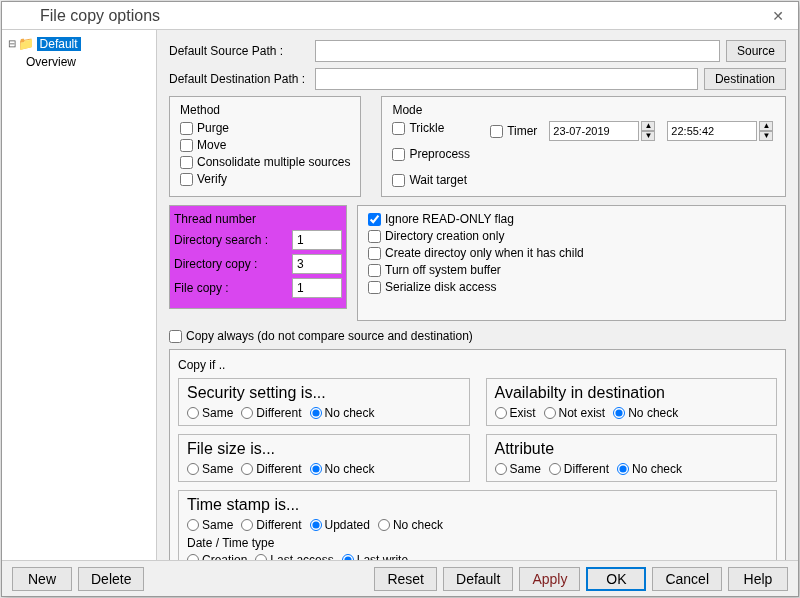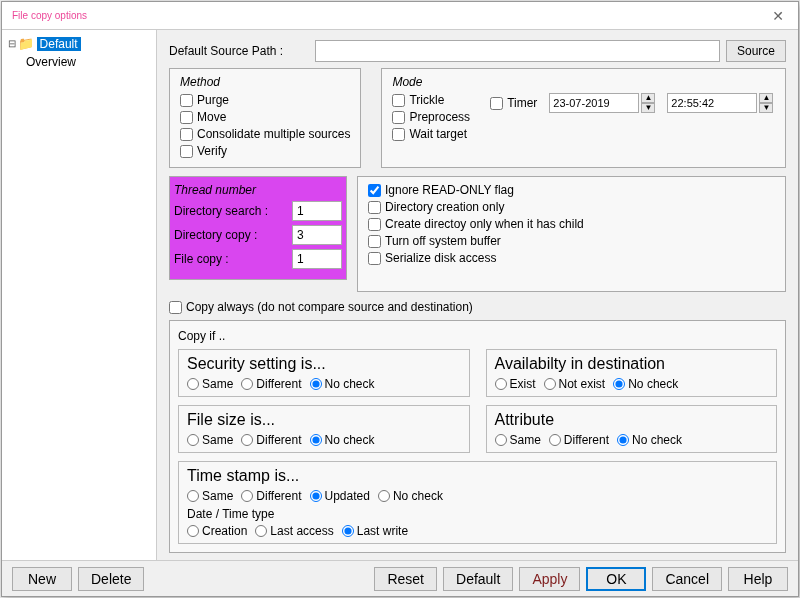--- a/index.html
+++ b/index.html
@@ -26,22 +26,23 @@
     .title-bar {
       background: #fff;
       border-bottom: 1px solid #ccc;
       padding: 6px 10px;
       display: flex;
       justify-content: space-between;
       align-items: center;
       height: 28px;
     }
     .title-bar-text {
-      font-size: 10px;
-      color: #ec4899;
+      font-size: 16px;
+      color: #404040;
+      margin-left: 28px;
     }
     .title-bar-close {
       cursor: pointer;
       font-size: 14px;
       color: #666;
       background: none;
       border: none;
       padding: 0 4px;
     }
     .content-area {
@@ -127,21 +128,20 @@
     .section-box {
       border: 1px solid #aaa;
       padding: 6px 10px;
       background: #f8f8f8;
     }
     .section-title {
       font-size: 12px;
       font-weight: normal;
       margin-bottom: 4px;
       color: #000;
-      font-style: italic;
     }
     .checkbox-row {
       display: flex;
       align-items: flex-end;
       margin-bottom: 3px;
       gap: 4px;
     }
     .checkbox-row input[type=checkbox] {
       width: 13px;
       height: 13px;
@@ -158,21 +158,21 @@
       flex: 1;
     }
     .mode-timer-row {
       display: flex;
       align-items: flex-start;
       gap: 20px;
     }
     .mode-checks {
       display: flex;
       flex-direction: column;
-      gap: 0;
+      gap: 9px;
     }
     .timer-area {
       display: flex;
       flex-direction: row;
       gap: 12px;
     }
     .date-input-row {
       display: flex;
       align-items: center;
       gap: 2px;
@@ -343,20 +343,25 @@
     </div>
 
     <div class="main-panel">
 
       <div class="path-row">
         <span class="path-label">Default Source Path :</span>
         <input type="text" class="path-input" value="" style="">
         <button class="path-btn">Source</button>
       </div>
 
+      <div class="path-row">
+        <span class="path-label">Default Destination Path :</span>
+        <input type="text" class="path-input" value="" style="">
+        <button class="path-btn">Destination</button>
+      </div>
 
       <div class="sections-row">
 
         <div class="section-box">
           <div class="section-title">Method</div>
           <div class="checkbox-row">
             <input type="checkbox" id="purge" style="">
             <label for="purge">Purge</label>
           </div>
           <div class="checkbox-row">

